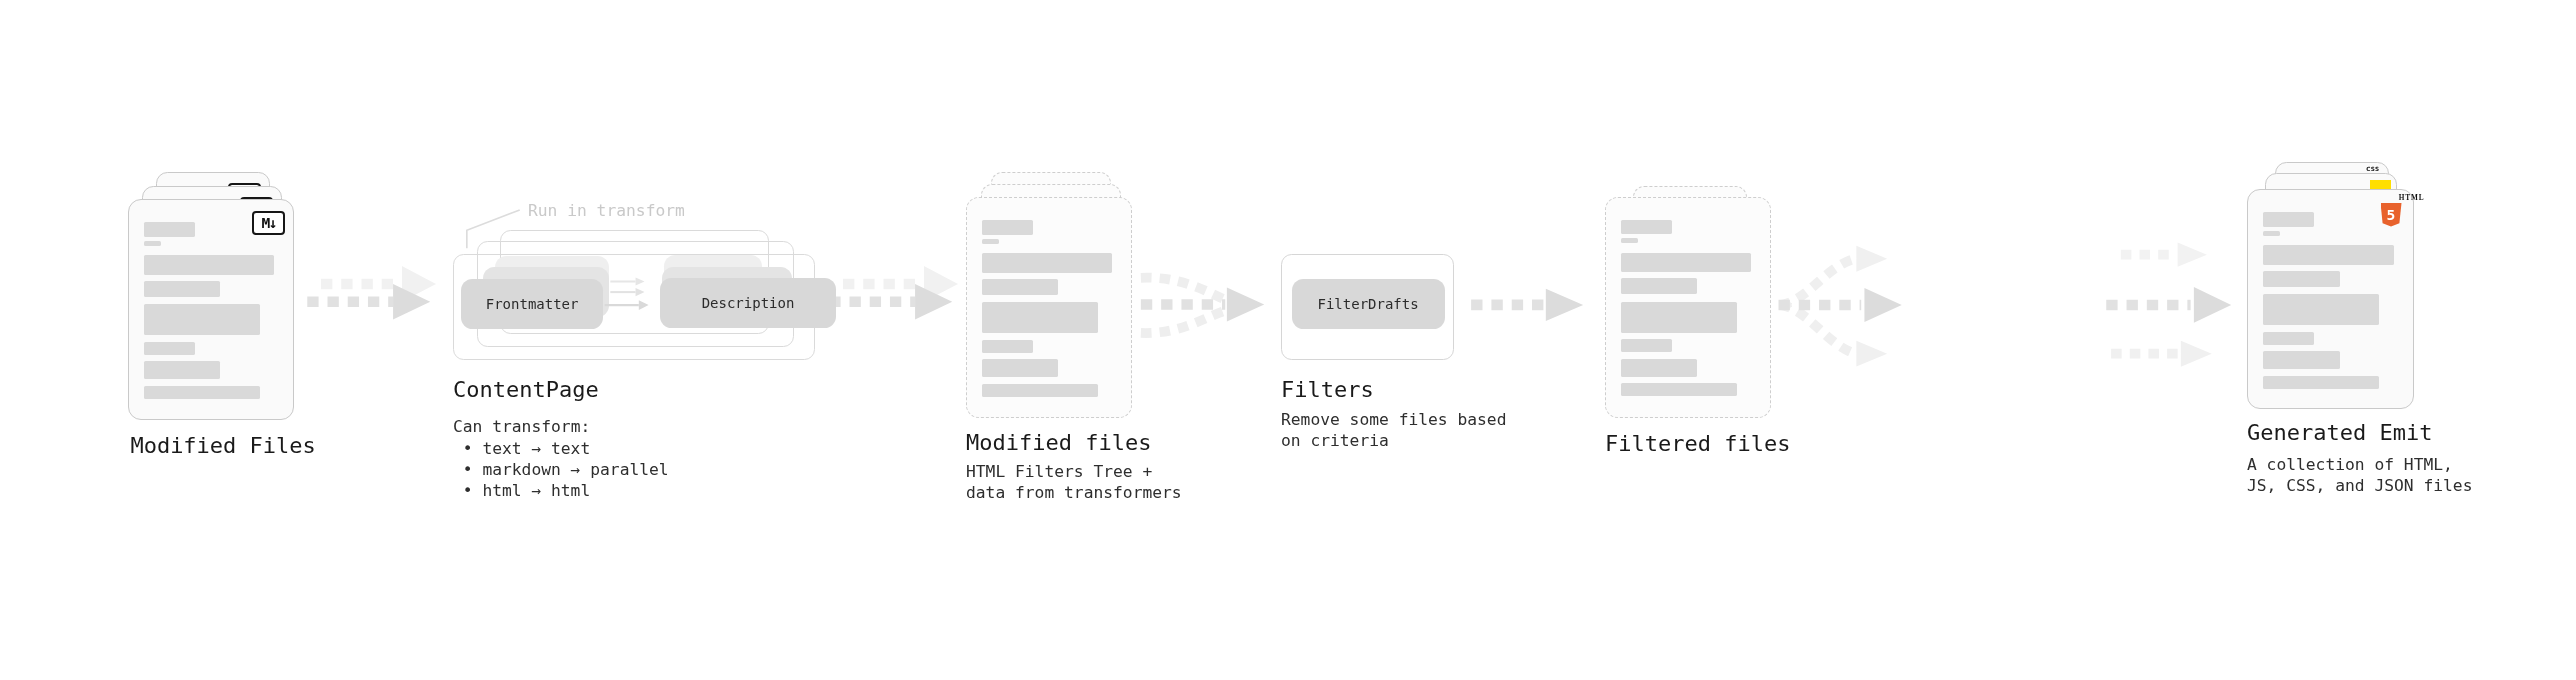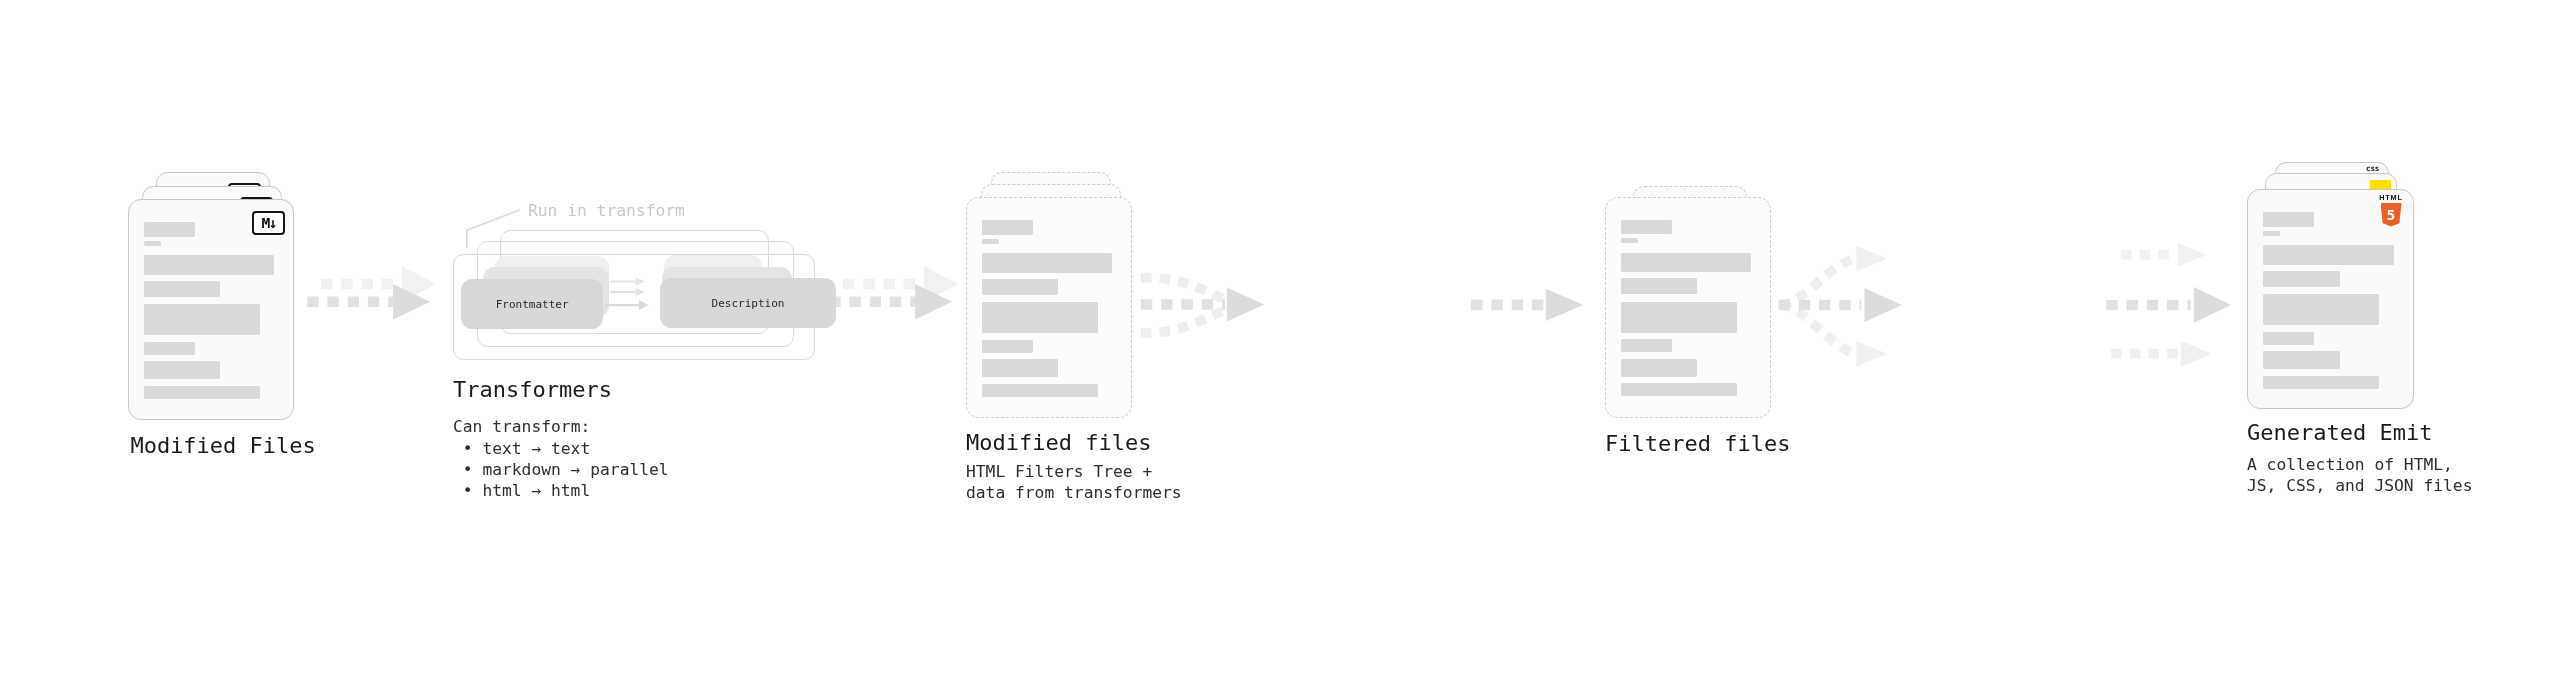--- a/index.html
+++ b/index.html
@@ -17,38 +17,38 @@
   .bar{background:#d9d9d9;border-radius:1.6px;}
 
   
   .md-badge{position:absolute;right:8.1px;top:10.6px;width:32.5px;height:24.4px;border:2.4px solid #161616;
             border-radius:4.1px;background:#ffffff;color:#111;font-weight:bold;font-size:14.6px;
             line-height:19.5px;text-align:center;box-sizing:border-box;letter-spacing:-1.6px;}
 
   
   .obox{position:absolute;border:1.6px solid #dadada;border-radius:10.6px;box-sizing:border-box;background:transparent;}
   .obox.filled{background:#ffffff;border-color:#d6d6d6;}
-  .pill{position:absolute;background:#d8d8d8;border-radius:11.4px;color:#2b2b2b;font-size:11px;
+  .pill{position:absolute;background:#d8d8d8;border-radius:11.4px;color:#2b2b2b;font-size:14px;
         display:flex;align-items:center;justify-content:center;white-space:nowrap;}
   .pill.small{border-radius:9.8px;font-size:17px;}
   .ghost1{position:absolute;background:#e4e4e4;border-radius:11.4px;}
   .ghost2{position:absolute;background:#efefef;border-radius:11.4px;}
 
   
   .label{position:absolute;font-size:22px;color:#1a1a1a;white-space:nowrap;}
   .caption{position:absolute;font-size:16.3px;color:#2e2e2e;line-height:21px;white-space:nowrap;}
   .caption .cap-line{height:21px;}
   .bullets .cap-line{padding-left:9.8px;}
   .annotation{position:absolute;font-size:16.3px;color:#c9c9c9;white-space:nowrap;}
 
   svg{position:absolute;overflow:visible;}
 
   
   .h5-badge{position:absolute;right:9.8px;top:4.1px;width:24.4px;text-align:center;}
-  .h5-word{font-size:7.3px;font-weight:bold;letter-spacing:0.8px;color:#111;line-height:8.1px;font-family:Liberation Sans, sans-serif;}
+  .h5-word{font-size:7.3px;font-weight:bold;letter-spacing:0.8px;color:#111;line-height:8.1px;font-family:Liberation Serif, serif;margin-left:20px;}
   .h5-shield{width:21px;height:23.6px;margin:0.8px auto 0;background:#e8622c;color:#fff;font-size:14.6px;font-weight:bold;
              line-height:23px;text-align:center;clip-path:polygon(0 0,100% 0,90% 86%,50% 100%,10% 86%);}
   .css-badge{position:absolute;right:6.5px;top:4.1px;width:18px;text-align:center;}
   .css-word{font-size:5.7px;font-weight:bold;color:#111;line-height:5.7px;letter-spacing:0.4px;font-family:"DejaVu Sans","Liberation Sans",sans-serif;}
   .css-bar{height:3.3px;background:#2f6be5;margin-top:0.8px;border-radius:0.8px;}
   .js-badge{position:absolute;right:4.9px;top:5.7px;width:21px;height:10.6px;background:#ffdf00;}
 </style>
 </head>
 <body>
 
@@ -145,21 +145,21 @@
 
     <svg style="left:150px;top:69px" width="57" height="45" viewBox="0 0 70 55">
       <line x1="9" y1="14" x2="40" y2="14" stroke="#e6e6e6" stroke-width="2.5"></line>
       <polygon points="40,9 51,14 40,19" fill="#e6e6e6"></polygon>
       <line x1="9" y1="27" x2="40" y2="27" stroke="#e2e2e2" stroke-width="2.5"></line>
       <polygon points="40,22 51,27 40,32" fill="#e2e2e2"></polygon>
       <line x1="2" y1="43" x2="44" y2="43" stroke="#d9d9d9" stroke-width="2.5"></line>
       <polygon points="44,37 56,43 44,49" fill="#d9d9d9"></polygon>
     </svg>
 
-    <div class="label" style="left:0;top:176px">Transformers</div>
+    <div class="label" style="left:0;top:176px">ContentPage</div>
     <div class="caption" style="left:0;top:215px">Can transform:</div>
     <div class="caption bullets" style="left:0;top:237px">
         <div class="cap-line">• text → text</div>
         <div class="cap-line">• markdown → parallel</div>
         <div class="cap-line">• html → html</div>
       </div>
   </div>
 
   <div class="node" style="left:966px;top:172px;width:203px;height:349px">
     <div class="doc dashed" style="left:25px;top:0;width:120px;height:195px;border-radius:11.4px"></div>
@@ -176,20 +176,29 @@
           <div class="bar" style="width: 86%; height: 13px; margin-top: 6.5px;"></div>
         </div>
     </div>
     <div class="label" style="left:0;top:258px">Modified files</div>
     <div class="caption" style="left:0;top:289px">
         <div class="cap-line">HTML Filters Tree +</div>
         <div class="cap-line">data from transformers</div>
       </div>
   </div>
 
+  <div class="node" style="left:1281px;top:254px;width:219px;height:211px">
+    <div class="obox filled" style="left:0;top:0;width:173px;height:106px"></div>
+    <div class="pill" style="left:10.6px;top:25px;width:153px;height:50px">FilterDrafts</div>
+    <div class="label" style="left:0;top:123px">Filters</div>
+    <div class="caption" style="left:0;top:155px">
+        <div class="cap-line">Remove some files based</div>
+        <div class="cap-line">on criteria</div>
+      </div>
+  </div>
 
   <div class="node" style="left:1605px;top:186px;width:203px;height:309px">
     <div class="doc dashed" style="left:28.4px;top:0;width:114px;height:195px;border-radius:11.4px"></div>
     <div class="doc dashed" style="left:0;top:10.6px;width:166px;height:221px">
       <div class="doc-bars">
           <div class="bar" style="width: 38%; height: 14.6px; margin-top: 0px;"></div>
           <div class="bar" style="width: 13%; height: 4.9px; margin-top: 4.1px;"></div>
           <div class="bar" style="width: 97%; height: 19.5px; margin-top: 9.8px;"></div>
           <div class="bar" style="width: 57%; height: 16.3px; margin-top: 5.7px;"></div>
           <div class="bar" style="width: 86%; height: 31px; margin-top: 7.3px;"></div>

